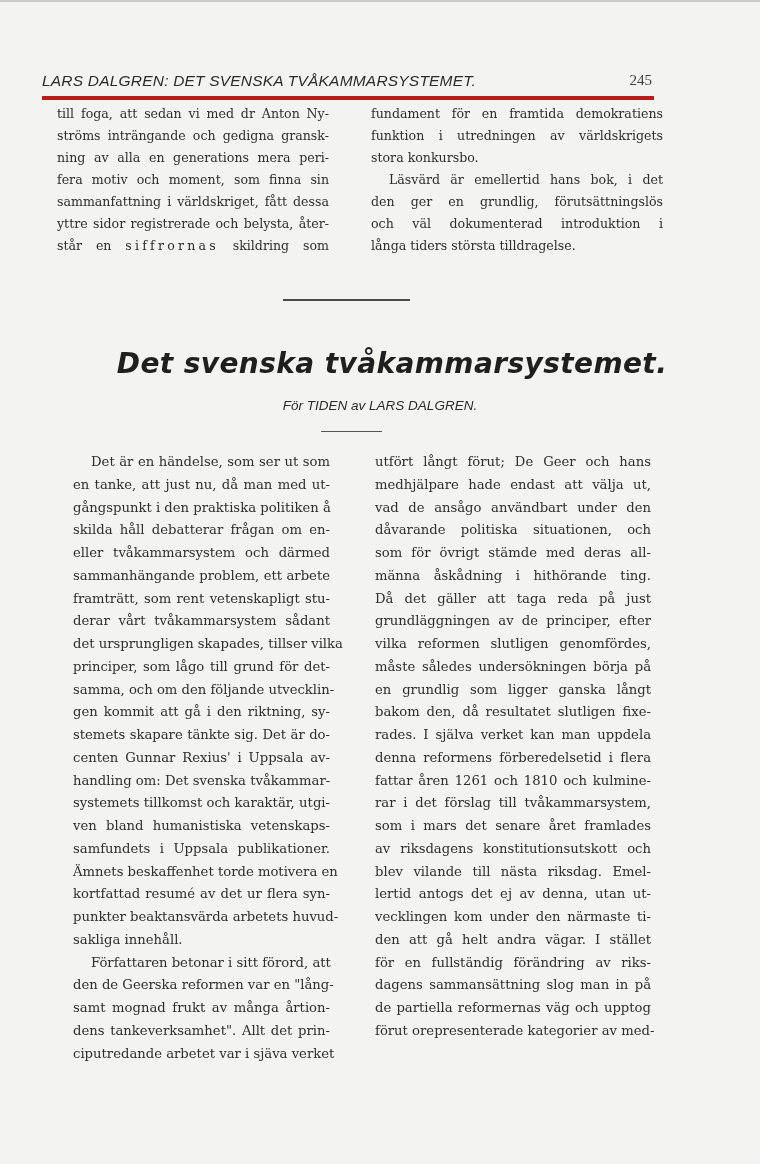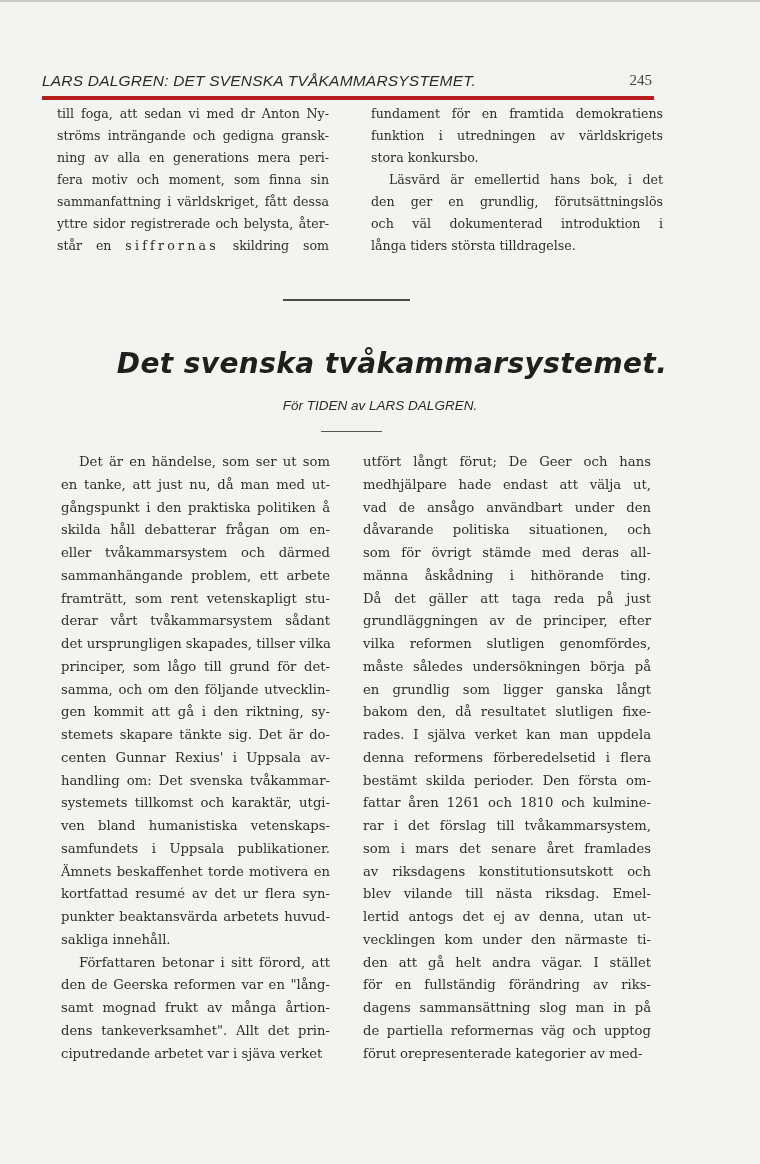--- a/index.html
+++ b/index.html
@@ -50,21 +50,21 @@
   }
   .byline {
     position: absolute; left: 0; top: 398px; width: 760px; text-align: center;
     font-family: "Liberation Sans", sans-serif; font-style: italic;
     font-size: 13.5px; color: #2b2b2b;
   }
   .rule-mid { position: absolute; left: 321px; top: 431px; width: 61px; height: 1px; background: #555; }
 
   .col-c { left: 61px; top: 451px; width: 269px; }
   .col-d { left: 363px; top: 451px; width: 288px; }
-  .col-c .line, .col-d .line { height: 22.75px; line-height: 22.75px; font-size: 13.2px; }
+  .col-c .line, .col-d .line { height: 22.75px; line-height: 22.75px; font-size: 13.2px; margin-left: 12px; }
 </style>
 </head>
 <body>
 
 <div class="page">
   <div class="topedge"></div>
 
   <div class="running-head">
     <span class="rh-title">LARS DALGREN: DET SVENSKA TVÅKAMMARSYSTEMET.</span>
     <span class="rh-num">245</span>
@@ -133,21 +133,20 @@
       <span class="line">som för övrigt stämde med deras all-</span>
       <span class="line">männa åskådning i hithörande ting.</span>
       <span class="line">Då det gäller att taga reda på just</span>
       <span class="line">grundläggningen av de principer, efter</span>
       <span class="line">vilka reformen slutligen genomfördes,</span>
       <span class="line">måste således undersökningen börja på</span>
       <span class="line">en grundlig som ligger ganska långt</span>
       <span class="line">bakom den, då resultatet slutligen fixe-</span>
       <span class="line">rades. I själva verket kan man uppdela</span>
       <span class="line">denna reformens förberedelsetid i flera</span>
-      <span class="line">bestämt skilda perioder. Den första om-</span>
       <span class="line">fattar åren 1261 och 1810 och kulmine-</span>
       <span class="line">rar i det förslag till tvåkammarsystem,</span>
       <span class="line">som i mars det senare året framlades</span>
       <span class="line">av riksdagens konstitutionsutskott och</span>
       <span class="line">blev vilande till nästa riksdag. Emel-</span>
       <span class="line">lertid antogs det ej av denna, utan ut-</span>
       <span class="line">vecklingen kom under den närmaste ti-</span>
       <span class="line">den att gå helt andra vägar. I stället</span>
       <span class="line">för en fullständig förändring av riks-</span>
       <span class="line">dagens sammansättning slog man in på</span>

